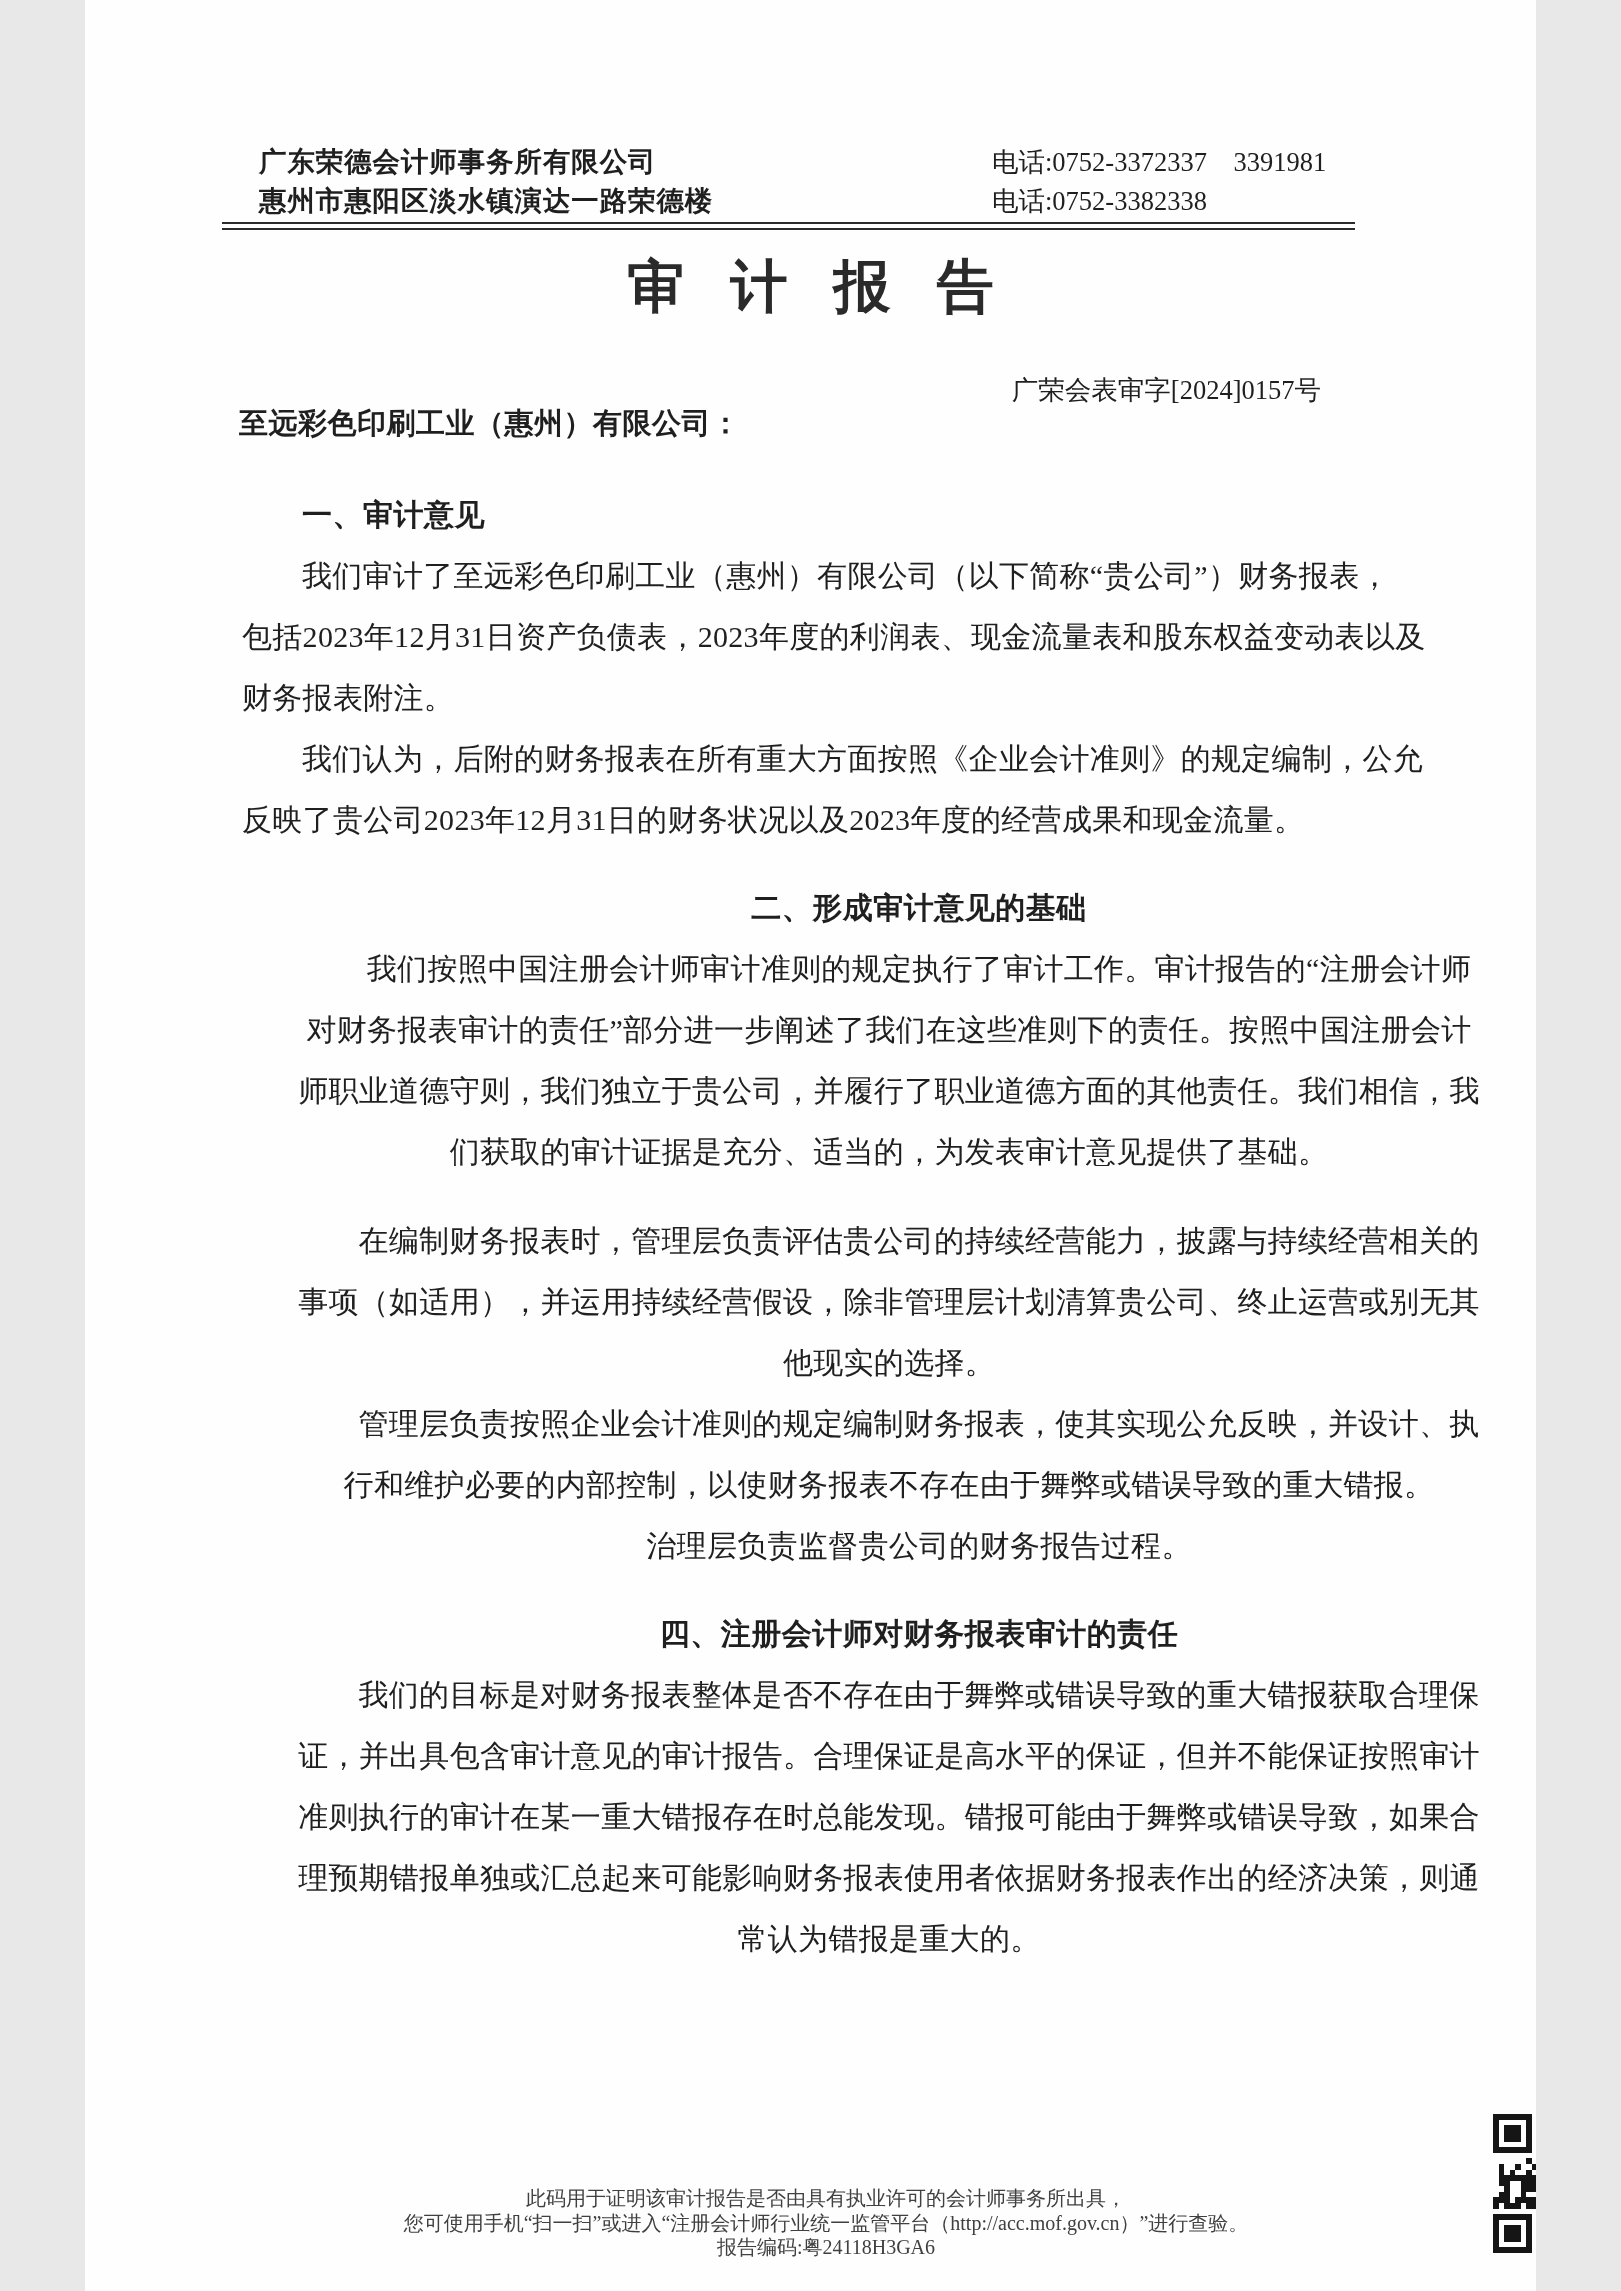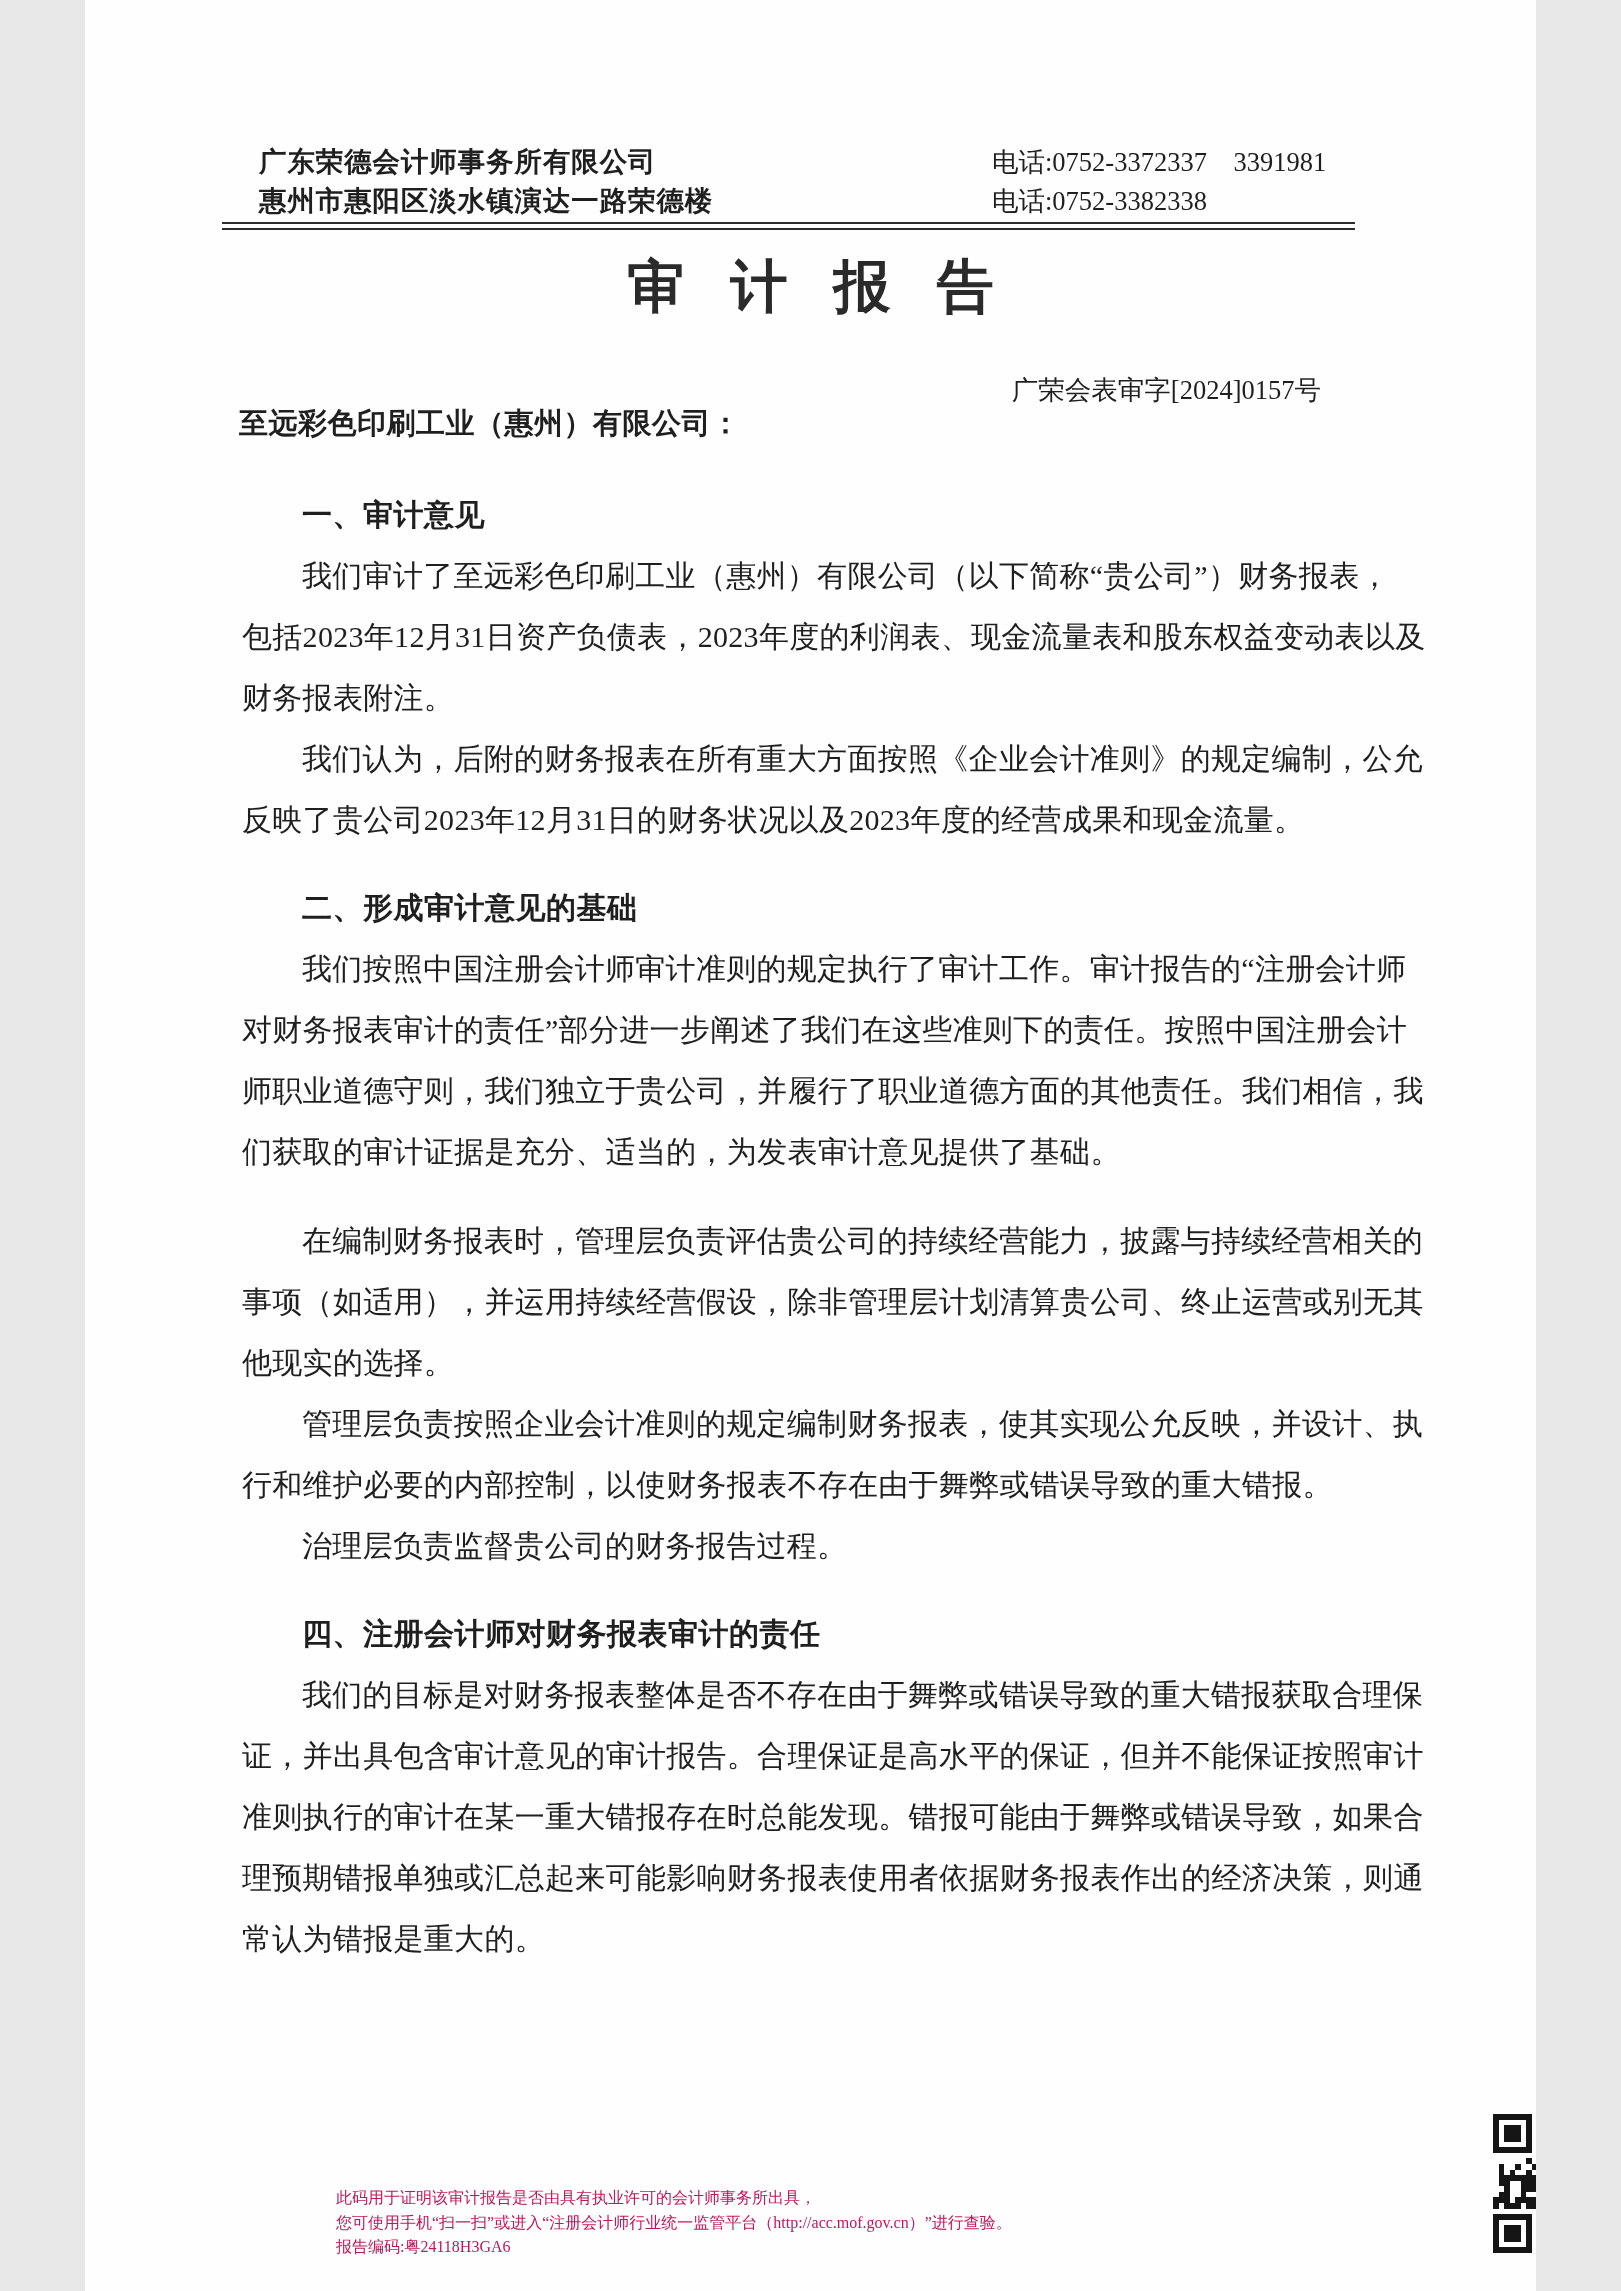--- a/index.html
+++ b/index.html
@@ -29,28 +29,28 @@
     text-align:center; font-size:57px; font-weight:700;
     letter-spacing:0.28em; text-indent:0.28em; color:#2a2a2a;
   }
   .doc-number { position:absolute; right:215px; top:372px; font-size:26.5px; }
 
   
   .addressee { position:absolute; left:154px; top:404px; font-size:29px; font-weight:700; letter-spacing:0.5px; }
 
   
   .content { position:absolute; left:157px; top:484px; width:1294px; font-size:30px; line-height:61px; }
-  .sec + .sec { margin-top:27.4px; }
+  .sec + .sec { margin-top:27.4px;text-align:center; }
   .sec h2 { margin:0; font-size:30px; font-weight:700; text-indent:2em; letter-spacing:0.5px; }
   .sec p { margin:0; text-indent:2em; white-space:pre-line; letter-spacing:0.3px; }
 
   
   .foot-notes {
     position:absolute; right:220px; top:2186px; width:980px;
-    text-align:left; font-size:16px; line-height:24.5px; color:#be185d;
+    text-align:center; font-size:20px; line-height:24.5px; color:#404040;
   }
   .qr-wrap { position:absolute; left:1408px; top:2107px; width:139px; height:153px; }
   .qr-wrap svg { width:100%; height:100%; shape-rendering:crispEdges; }
   .qr-label {
     position:absolute; left:50%; top:50%; transform:translate(-50%,-50%);
     background:#14b8a6; padding:1px 2.9px;
     font-size:14.7px; line-height:1.15; text-align:center;
     white-space:pre-line; color:#333;
   }
 </style>

